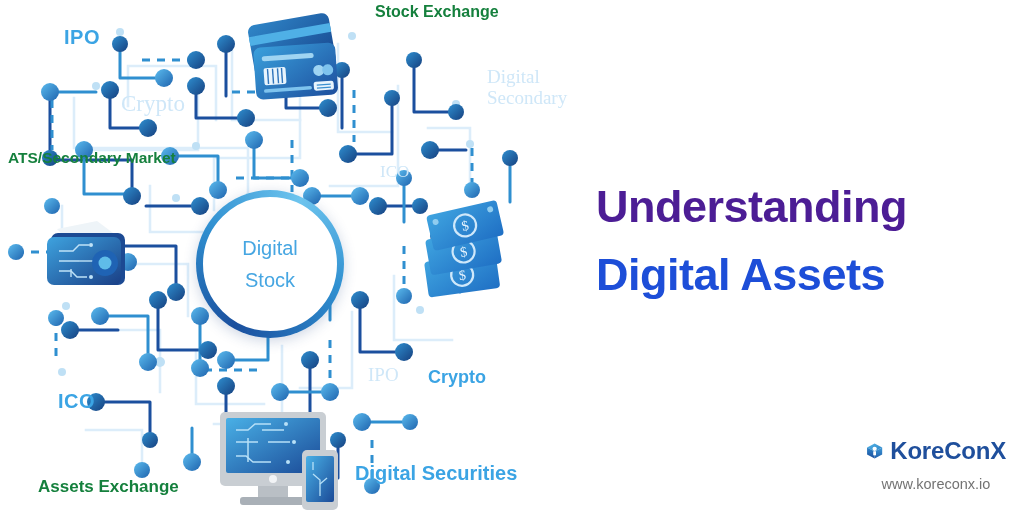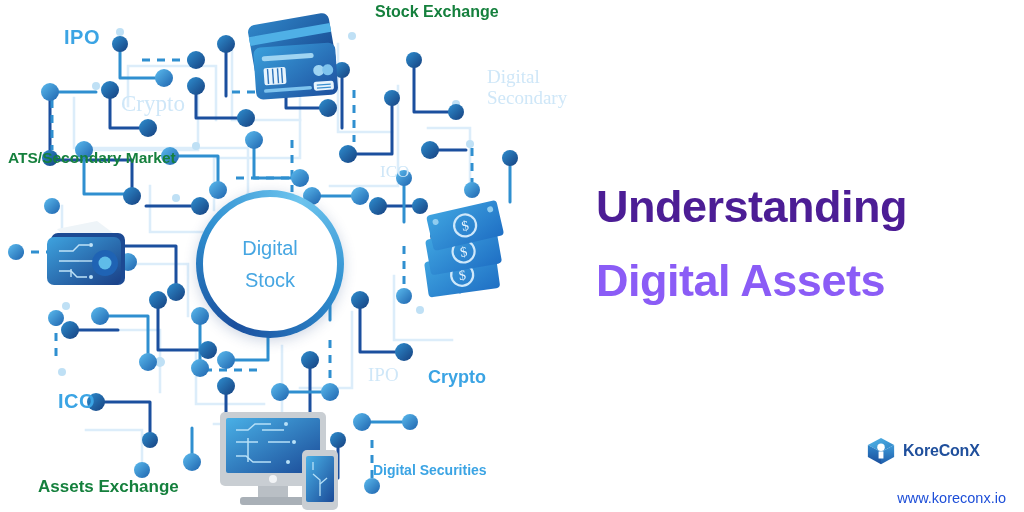--- a/index.html
+++ b/index.html
@@ -22,21 +22,21 @@
   #lbl-ipo-top{left:64px;top:27px;font-size:20px;letter-spacing:.5px;}
   #lbl-crypto-top{left:121px;top:92px;font-size:23px;}
   #lbl-ats{left:8px;top:150px;font-size:15.5px;}
   #lbl-stock{left:375px;top:4px;font-size:16px;}
   #lbl-digsec-top{left:487px;top:66px;font-size:19px;line-height:1.12;}
   #lbl-ico-top{left:380px;top:163px;font-size:17px;}
   #lbl-ico-bot{left:58px;top:391px;font-size:20px;letter-spacing:.5px;}
   #lbl-cryptoex{left:38px;top:478px;font-size:17px;}
   #lbl-ipo-bot{left:368px;top:365px;font-size:19px;}
   #lbl-crypto-bot{left:428px;top:368px;font-size:18px;}
-  #lbl-digsec-bot{left:355px;top:463px;font-size:14px;margin-left:18px;}
+  #lbl-digsec-bot{left:355px;top:463px;font-size:20px;}
 
   
   #hub{
     position:absolute;left:196px;top:190px;width:148px;height:148px;
     border-radius:50%;
     background:conic-gradient(from 210deg,#1a4f9e 0deg,#2f8fd0 90deg,#6dc4ee 175deg,#2f8fd0 260deg,#1a4f9e 360deg);
     padding:7px;box-sizing:border-box;
     box-shadow:0 3px 13px rgba(30,70,130,.22);
   }
   #hub-inner{
@@ -44,27 +44,27 @@
     border:5px solid #ffffff;box-sizing:border-box;
     display:flex;flex-direction:column;align-items:center;justify-content:center;
   }
   #hub-inner span{
     color:#46a6e2;font-size:20px;line-height:1.62;display:block;text-align:center;
   }
 
   
   #headline{position:absolute;left:596px;top:183px;width:412px;}
   #headline .l1{color:#4c1d95;font-size:45px;font-weight:bold;line-height:1.08;letter-spacing:-.5px;}
-  #headline .l2{color:#8b5cf6;font-size:45px;font-weight:bold;line-height:1.08;letter-spacing:-.5px;margin-top:25px;}
+  #headline .l2{color:#1d4ed8;font-size:45px;font-weight:bold;line-height:1.08;letter-spacing:-.5px;margin-top:19px;}
 
   
   #brand{position:absolute;left:866px;top:436px;width:140px;}
   #brand-row{display:flex;align-items:center;gap:7px;}
-  #brand-name{color:#1f4f9c;font-size:16px;font-weight:bold;letter-spacing:-.2px;}
-  #brand-url{color:#1d4ed8;font-size:14.5px;margin-top:24px;text-align:right;width:100%;}
+  #brand-name{color:#1f4f9c;font-size:24px;font-weight:bold;letter-spacing:-.2px;}
+  #brand-url{color:#737373;font-size:14.5px;margin-top:10px;text-align:center;width:100%;}
 </style>
 </head>
 <body>
 
 <div id="stage">
 
   <div id="network">
     <svg id="netsvg" viewBox="0 0 580 512">
       <defs>
         <linearGradient id="gDark" x1="0" y1="0" x2="1" y2="1">

